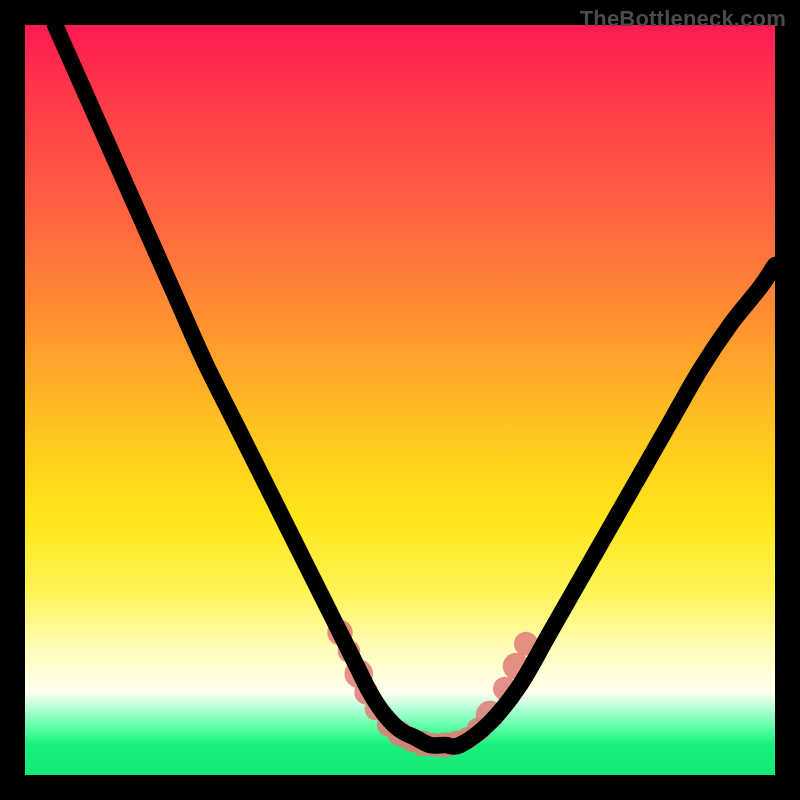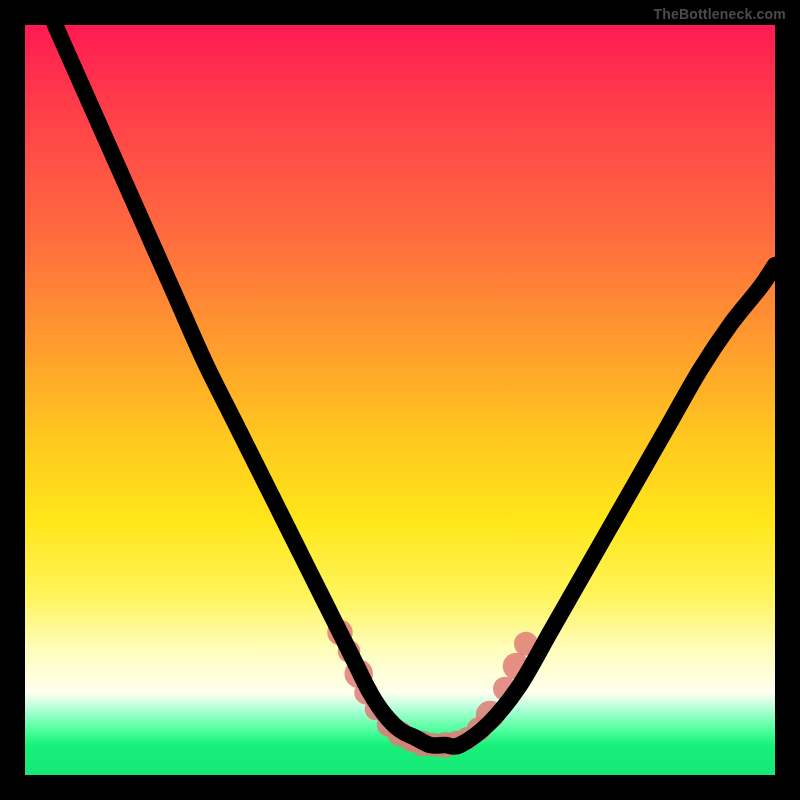--- a/index.html
+++ b/index.html
@@ -15,21 +15,21 @@
     position: relative;
     width: 800px;
     height: 800px;
     background: #000;
   }
   .watermark {
     position: absolute;
     top: 6px;
     right: 14px;
     color: #4b4b4b;
-    font-size: 14px;
+    font-size: 22px;
     font-weight: 600;
     letter-spacing: 0.2px;
     z-index: 3;
   }
   .plot-area {
     position: absolute;
     left: 25px;
     top: 25px;
     width: 750px;
     height: 750px;

